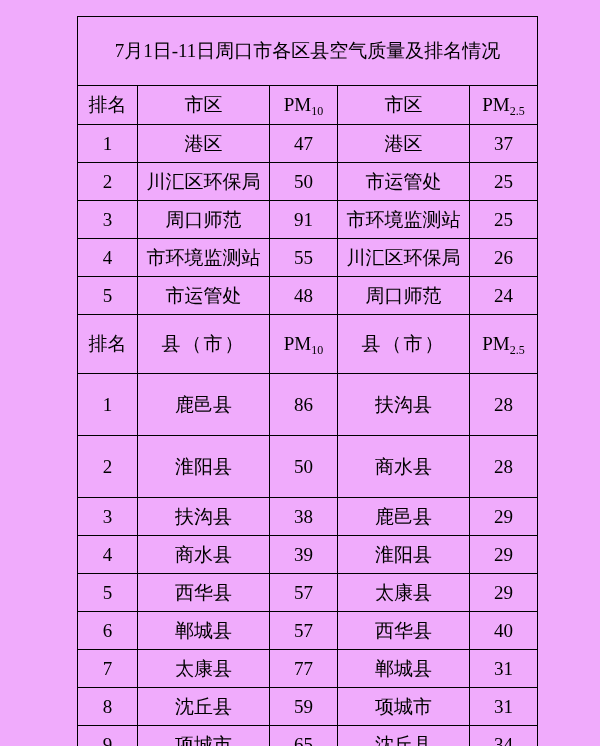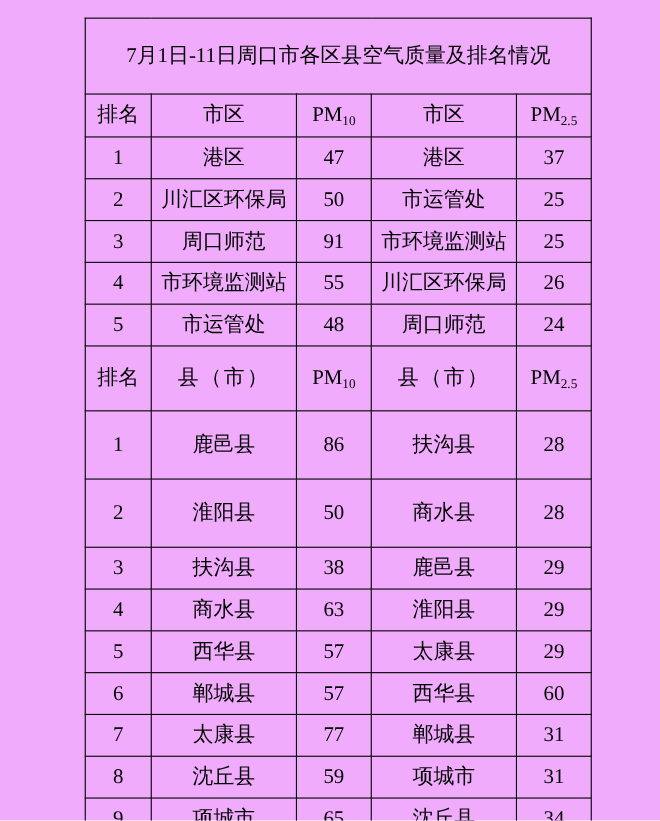--- a/index.html
+++ b/index.html
@@ -173,37 +173,37 @@
         <tr class="row-county">
           <td>3</td>
           <td class="name-cell">扶沟县</td>
           <td class="num-cell">38</td>
           <td class="name-cell">鹿邑县</td>
           <td class="num-cell">29</td>
         </tr>
         <tr class="row-county">
           <td>4</td>
           <td class="name-cell">商水县</td>
-          <td class="num-cell">63</td>
+          <td class="num-cell">39</td>
           <td class="name-cell">淮阳县</td>
           <td class="num-cell">29</td>
         </tr>
         <tr class="row-county">
           <td>5</td>
           <td class="name-cell">西华县</td>
           <td class="num-cell">57</td>
           <td class="name-cell">太康县</td>
           <td class="num-cell">29</td>
         </tr>
         <tr class="row-county">
           <td>6</td>
           <td class="name-cell">郸城县</td>
           <td class="num-cell">57</td>
           <td class="name-cell">西华县</td>
-          <td class="num-cell">60</td>
+          <td class="num-cell">40</td>
         </tr>
         <tr class="row-county">
           <td>7</td>
           <td class="name-cell">太康县</td>
           <td class="num-cell">77</td>
           <td class="name-cell">郸城县</td>
           <td class="num-cell">31</td>
         </tr>
         <tr class="row-county">
           <td>8</td>

